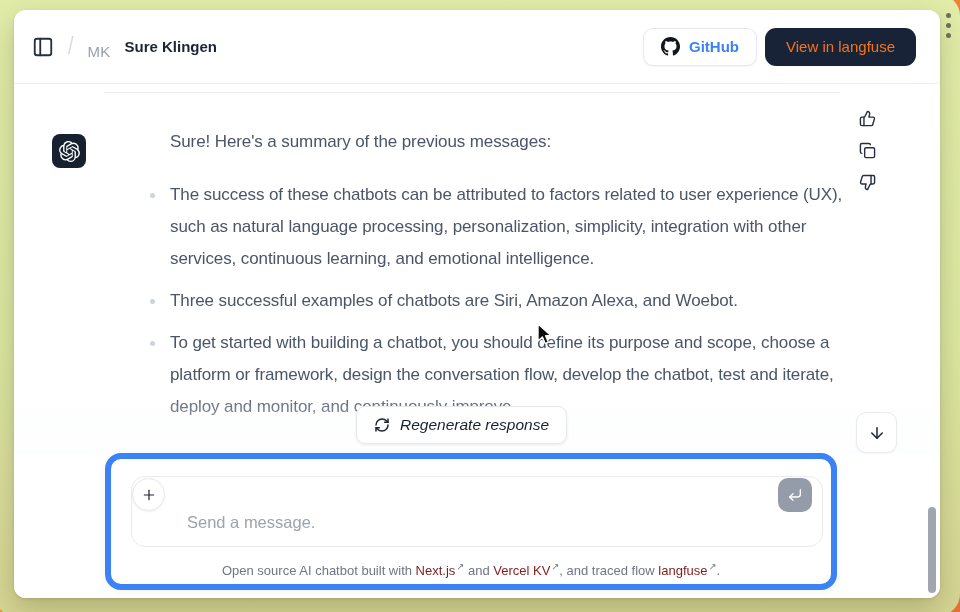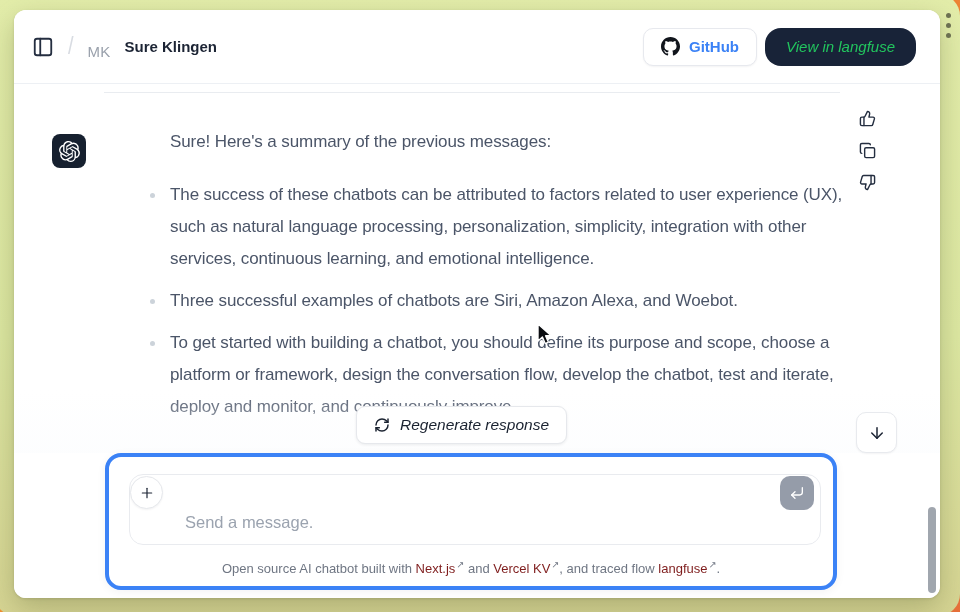--- a/index.html
+++ b/index.html
@@ -21,22 +21,22 @@
           padding:0 24px 0 18px;border-bottom:1px solid #edf0f4;background:#fff;box-sizing:border-box;}
   .h-left{display:flex;align-items:center;gap:14px;}
   .icon-btn{display:flex;align-items:center;justify-content:center;background:none;border:none;padding:0;cursor:pointer;color:#242e40;}
   .slash{color:#d8dce2;font-size:20px;font-weight:300;transform:scaleY(1.15);}
   .initials{color:#9aa1ac;font-size:15px;font-weight:400;letter-spacing:.2px;margin-top:10px;}
   .chat-title{color:#1c2434;font-size:15px;font-weight:700;}
   .h-right{margin-left:auto;display:flex;align-items:center;gap:8px;}
   .btn-github{display:flex;align-items:center;gap:9px;height:38px;padding:0 17px;border:1px solid #e7e9ee;
               border-radius:10px;background:#fff;font-size:15px;font-weight:700;color:#3b82f6;
               box-shadow:0 1px 2px rgba(16,24,40,.05);cursor:pointer;font-family:inherit;}
-  .btn-langfuse{height:38px;padding:0 21px;border:none;border-radius:16px;background:#182338;color:#22c55e;
-                font-size:15px;font-weight:500;display:flex;align-items:center;cursor:pointer;font-family:inherit;font-style:italic;}
+  .btn-langfuse{height:38px;padding:0 21px;border:none;border-radius:11px;background:#182338;color:#f97316;
+                font-size:15px;font-weight:500;display:flex;align-items:center;cursor:pointer;font-family:inherit;}
   
   .chat{position:absolute;left:0;top:74px;right:0;bottom:0;background:#fff;overflow:hidden;}
   .msg-separator{position:absolute;left:90px;top:8px;width:736px;height:1px;background:#e9ecf0;}
   .message{position:absolute;left:38px;top:42px;display:flex;}
   .avatar{width:34px;height:34px;border-radius:8px;background:#16202f;display:flex;align-items:center;
           justify-content:center;margin-top:8px;flex:0 0 auto;}
   .msg-content{margin-left:84px;width:675px;color:#4b5568;font-size:17px;line-height:32px;letter-spacing:-0.1px;}
   .msg-content p{margin:0;}
   .msg-content ul{list-style:none;margin:21px 0 0 0;padding:0;}
   .msg-content li{position:relative;margin:0 0 10px 0;}
@@ -51,21 +51,21 @@
   
   .btn-regenerate{position:absolute;left:342px;top:322px;height:38px;display:flex;align-items:center;gap:10px;
                   padding:0 17px;background:#fff;border:1px solid #e6e8ec;border-radius:9px;
                   box-shadow:0 1px 3px rgba(16,24,40,.08);font-size:15.5px;font-weight:500;color:#1a2230;
                   cursor:pointer;font-family:inherit;font-style:italic;}
   .btn-scroll{position:absolute;right:43px;top:328px;width:41px;height:41px;background:#fff;
               border:1px solid #e8eaee;border-radius:10px;display:flex;align-items:center;justify-content:center;
               color:#1c2434;box-shadow:0 1px 2px rgba(16,24,40,.05);cursor:pointer;}
   
   .composer-card{position:absolute;left:91px;top:443px;width:732px;height:137px;background:#fff;
-                 border:4px solid #3b82f6;border-radius:16px;box-sizing:border-box;
+                 border:6px solid #3b82f6;border-radius:16px;box-sizing:border-box;
                  box-shadow:0 2px 10px rgba(16,24,40,.05);}
   .input-row{position:absolute;left:20px;top:17px;width:692px;height:71px;border:1px solid #e9ebef;
              border-radius:14px;background:#fff;box-sizing:border-box;display:flex;align-items:center;}
   .btn-plus{position:absolute;left:21px;top:19px;width:33px;height:33px;border-radius:50%;background:#fff;
             border:1px solid #e6e8ec;box-shadow:0 1px 2px rgba(16,24,40,.05);display:flex;align-items:center;
             justify-content:center;color:#1c2434;cursor:pointer;}
   .msg-input{position:absolute;left:74px;top:0;height:100%;width:560px;border:none;outline:none;
              font-size:16.5px;font-family:inherit;color:#374151;background:transparent;}
   .msg-input::placeholder{color:#9ba3af;}
   .btn-send{position:absolute;right:19px;top:19px;width:34px;height:34px;border:none;border-radius:10px;

